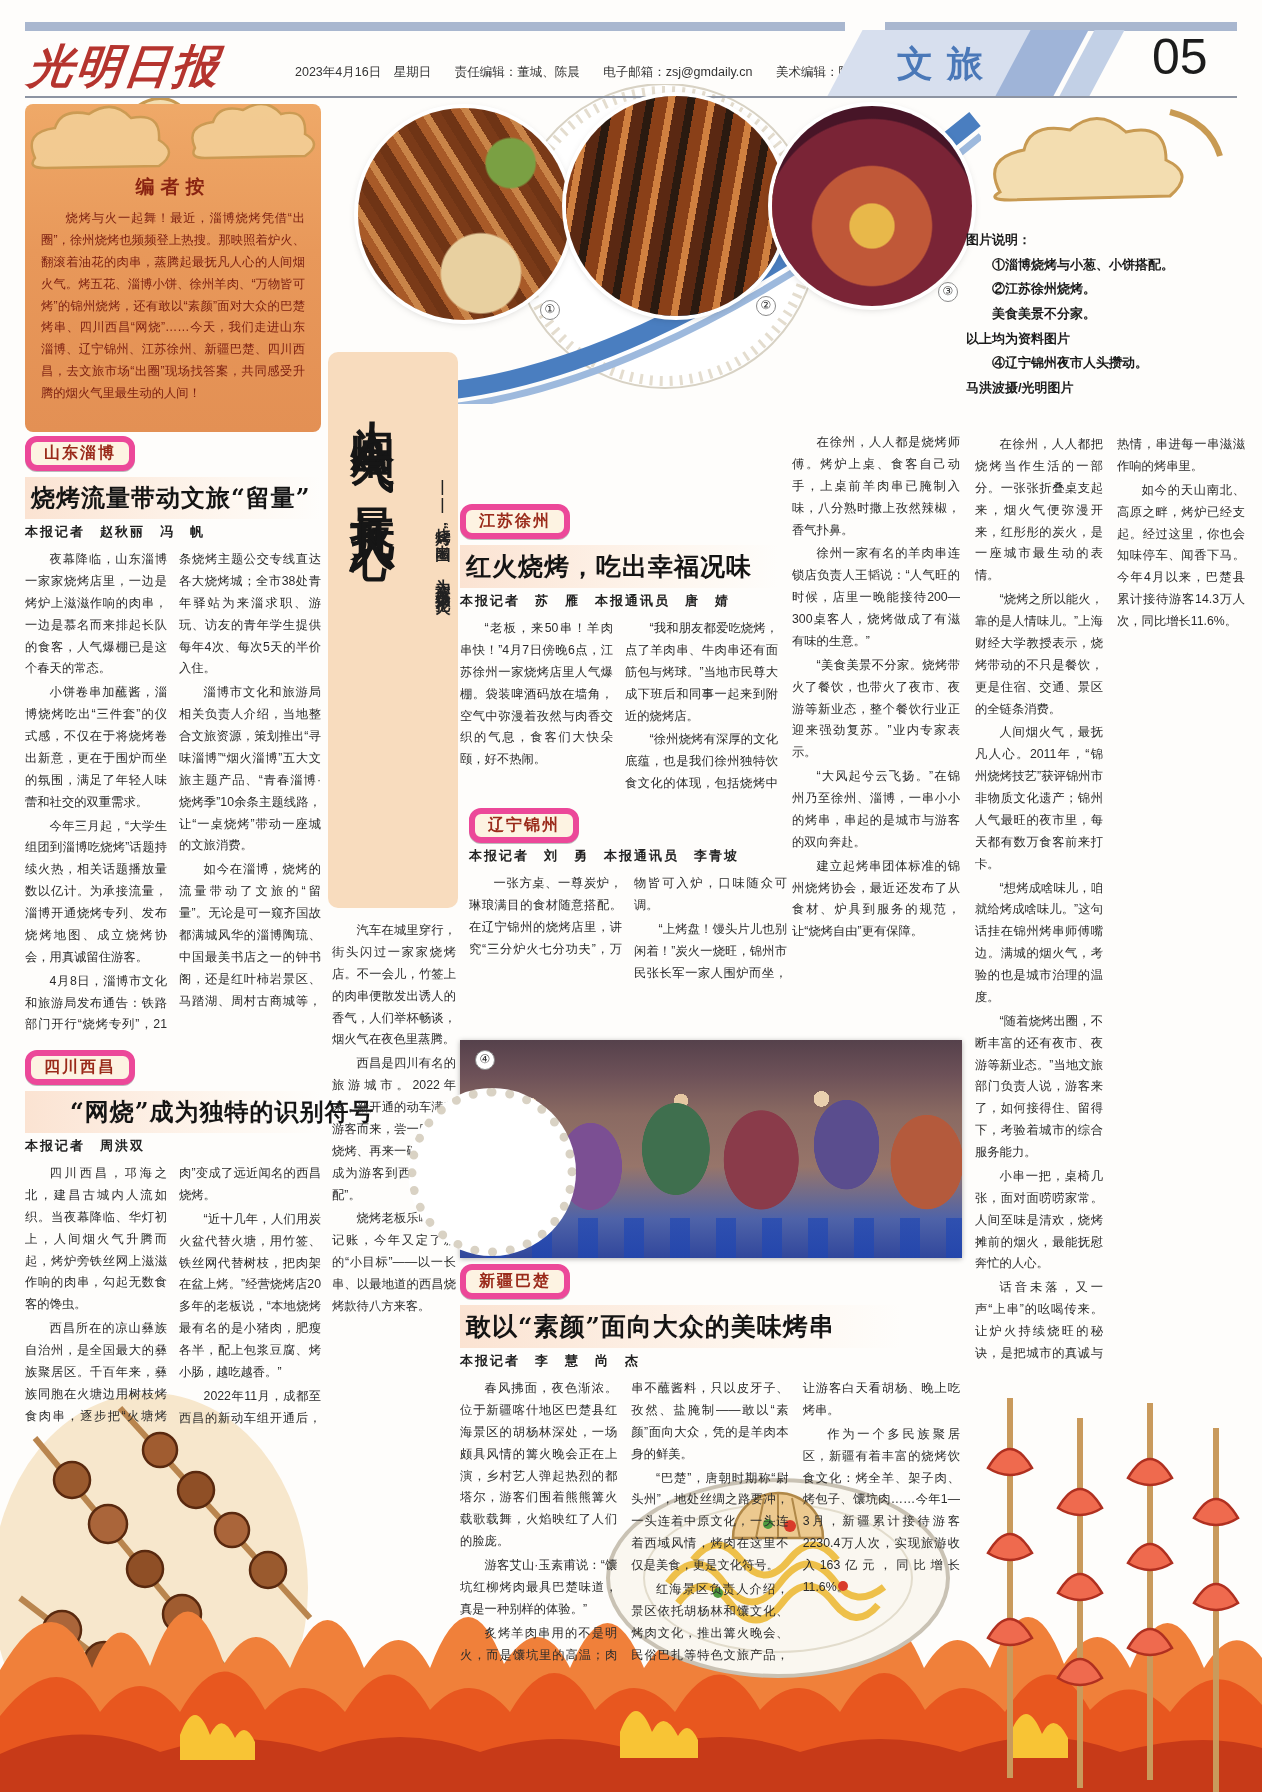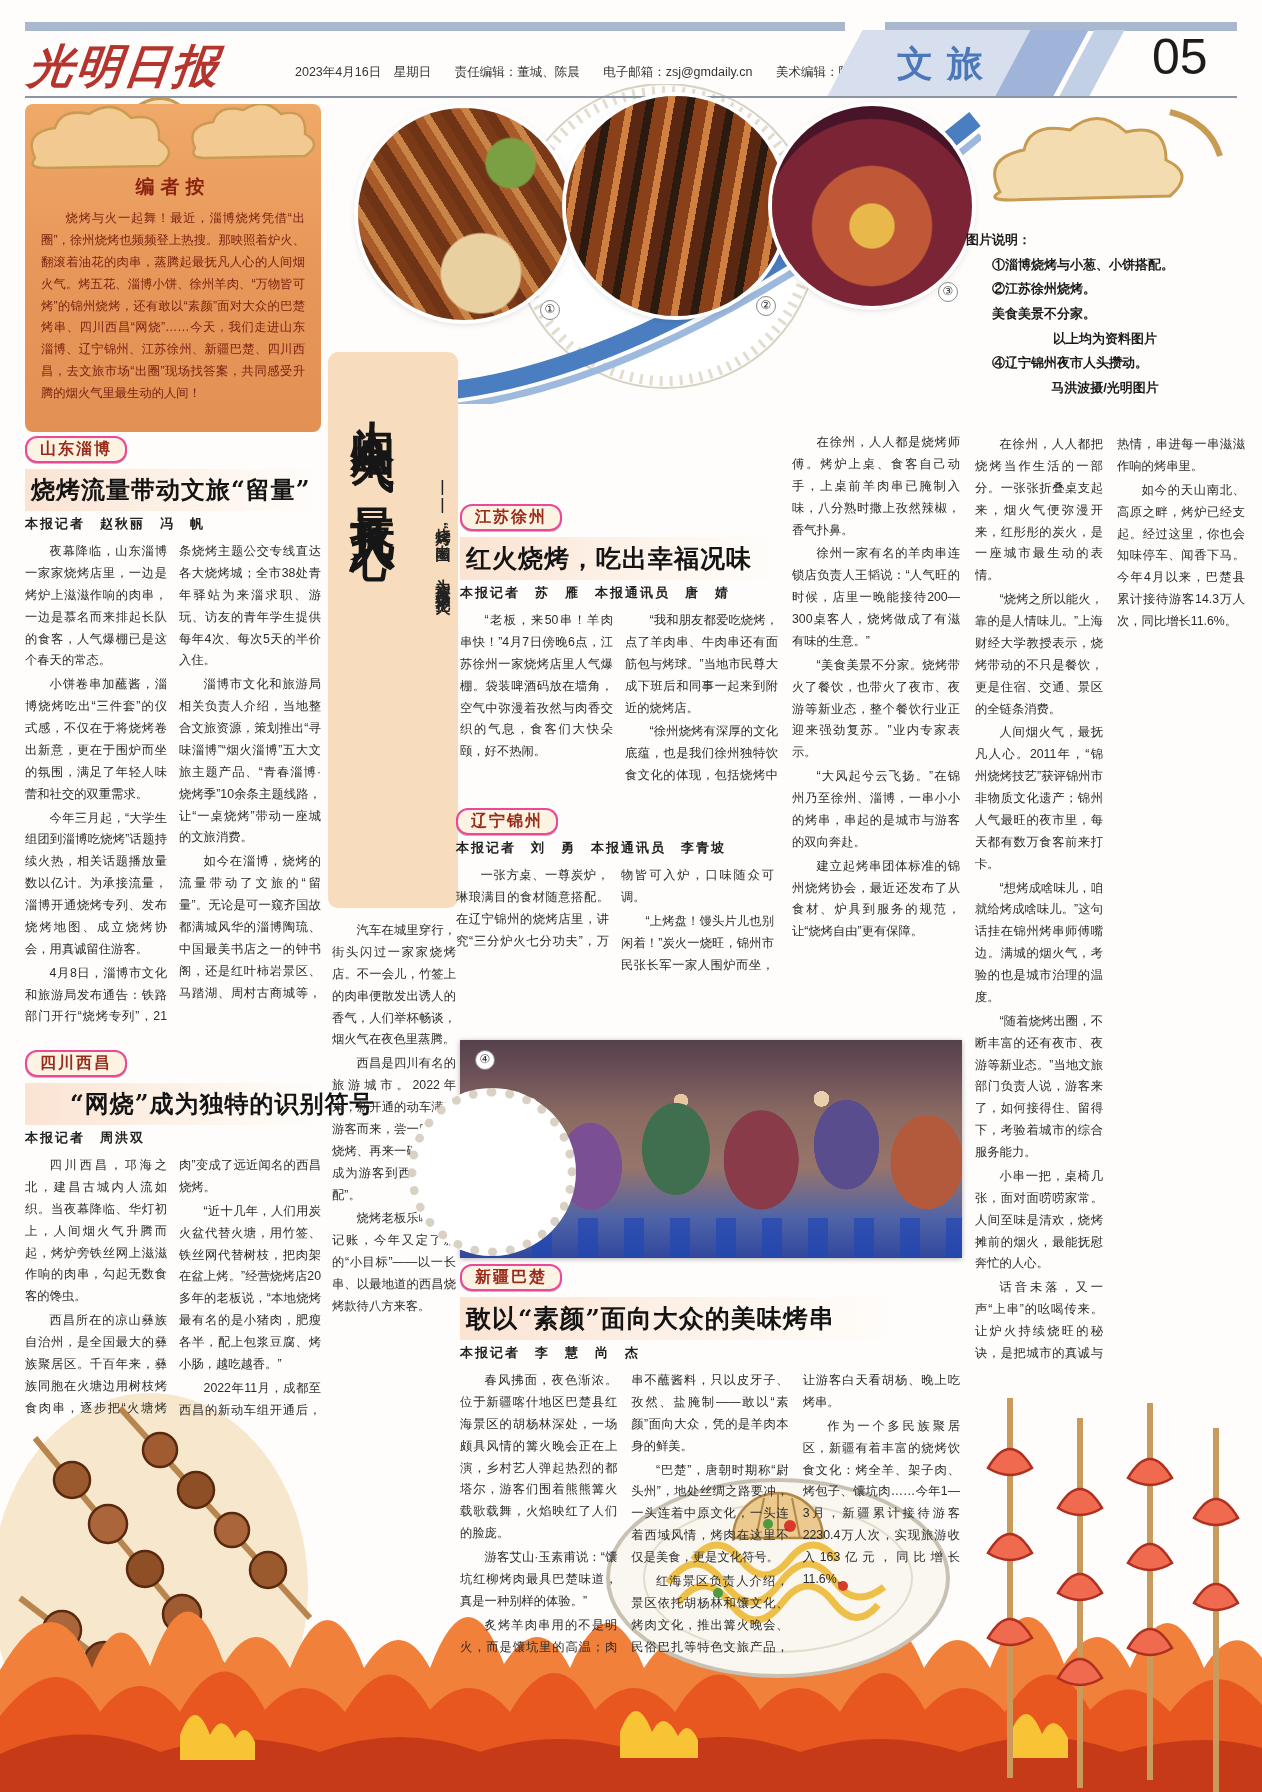--- a/index.html
+++ b/index.html
@@ -21,21 +21,21 @@
   .page-num{position:absolute;left:1152px;top:28px;font-size:50px;color:#1c1c1c;z-index:2;}
   .header-rule{position:absolute;left:25px;top:96px;width:1212px;height:2px;background:#8d94a2;z-index:2;}
   
   .note-box{position:absolute;left:25px;top:104px;width:296px;height:328px;border-radius:8px;
         background:linear-gradient(180deg,#efa968 0%,#e8985a 45%,#e39054 100%);z-index:2;overflow:hidden;}
   .note-title{position:absolute;left:0;right:0;top:70px;text-align:center;font-size:19px;font-weight:bold;
         letter-spacing:6px;color:#8a2412;font-family:"DejaVu Serif",serif;}
   .note-text{position:absolute;left:16px;right:16px;top:104px;font-size:12.3px;line-height:1.78;
         color:#7a1d10;text-align:justify;text-indent:2em;}
   
-  .tag{display:inline-block;border:2px solid #ec4899;border-radius:12px;background:#fdf3e2;
+  .tag{display:inline-block;border:6px solid #ec4899;border-radius:12px;background:#fdf3e2;
         color:#9a2a1a;font-weight:bold;font-size:16px;padding:1px 13px;letter-spacing:2px;
         font-family:"DejaVu Serif",serif;box-shadow:0 1px 0 #bbb;}
   .headline{margin:6px 0 2px;font-family:"DejaVu Serif",serif;font-weight:bold;color:#141414;
         font-size:25px;letter-spacing:1px;padding:5px 6px;
         background:linear-gradient(90deg,#fbe3d2 0%,#fef7f0 70%,rgba(255,255,255,0) 100%);white-space:nowrap;}
   .byline{font-size:13px;color:#222;letter-spacing:2px;margin:4px 0 8px;font-weight:bold;}
   .body{font-size:12.3px;line-height:1.78;text-align:justify;color:#2b2b2b;overflow:hidden;column-fill:auto;}
   .body p{margin:0 0 2px;text-indent:2em;}
   .cols2{column-count:2;column-gap:12px;}
   .cols3{column-count:3;column-gap:14px;}
@@ -50,21 +50,21 @@
         font-weight:bold;font-size:44px;letter-spacing:7px;color:#161616;}
   .vsub{position:absolute;right:6px;top:128px;writing-mode:vertical-rl;font-size:15px;font-weight:bold;
         letter-spacing:3px;color:#222;}
   
   .photo-circ{position:absolute;border-radius:50%;box-shadow:0 0 0 4px #fff,0 2px 8px rgba(0,0,0,.25);z-index:2;}
   .pnum{position:absolute;width:18px;height:18px;border-radius:50%;background:#fff;border:1px solid #8a8a8a;
         color:#333;font-size:12px;line-height:17px;text-align:center;z-index:3;}
   .caption{position:absolute;left:966px;top:228px;width:278px;z-index:2;font-size:13px;line-height:1.9;
         color:#1a1a1a;font-weight:bold;}
   .caption .ind{text-indent:2em;}
-  .caption .rt{text-align:center;}
+  .caption .rt{text-align:left;}
   .night{position:absolute;left:460px;top:1040px;width:502px;height:218px;z-index:2;overflow:hidden;
         box-shadow:0 1px 5px rgba(0,0,0,.3);}
   .stools{position:absolute;left:0;right:0;bottom:0;height:40px;
         background:repeating-linear-gradient(90deg,rgba(25,60,160,.0) 0 26px,rgba(30,70,180,.65) 26px 46px);}
   .lace{position:absolute;left:408px;top:1088px;width:150px;height:150px;border-radius:50%;
         background:#fff;border:9px dotted #d9d2c4;z-index:3;}
   .svgdec{position:absolute;z-index:1;}
   .svgdec0{position:absolute;z-index:0;}
 </style>
 </head>
@@ -180,21 +180,21 @@
     <h2 class="headline">红火烧烤，吃出幸福况味</h2>
     <div class="byline">本报记者　苏　雁　本报通讯员　唐　婧</div>
     <div class="body cols2" style="height:196px;">
       <p>“老板，来50串！羊肉串快！”4月7日傍晚6点，江苏徐州一家烧烤店里人气爆棚。袋装啤酒码放在墙角，空气中弥漫着孜然与肉香交织的气息，食客们大快朵颐，好不热闹。</p>
         <p>“我和朋友都爱吃烧烤，点了羊肉串、牛肉串还有面筋包与烤球。”当地市民尊大成下班后和同事一起来到附近的烧烤店。</p>
       <p>“徐州烧烤有深厚的文化底蕴，也是我们徐州独特饮食文化的体现，包括烧烤中对羊肉和调料的选用，都具有非常明显的地方特色。”徐州餐饮协会会长介绍说。</p>
 
     </div>
   </section>
 
-  <section class="article" style="left:456px;top:808px;width:318px;">
+  <section class="article" style="left:469px;top:808px;width:318px;">
     <div><span class="tag">辽宁锦州</span></div>
     <div class="byline">本报记者　刘　勇　本报通讯员　李青坡</div>
     <div class="body cols2" style="height:128px;">
       <p>一张方桌、一尊炭炉，琳琅满目的食材随意搭配。在辽宁锦州的烧烤店里，讲究“三分炉火七分功夫”，万物皆可入炉，口味随众可调。</p>
         <p>“上烤盘！馒头片儿也别闲着！”炭火一烧旺，锦州市民张长军一家人围炉而坐，烤豆角、烤干豆腐卷、烤苹果……各式食材在炉箅上滋滋作响。</p>
 
     </div>
   </section>
 
   <div class="plaincol" style="left:792px;top:432px;width:168px;height:600px;">

